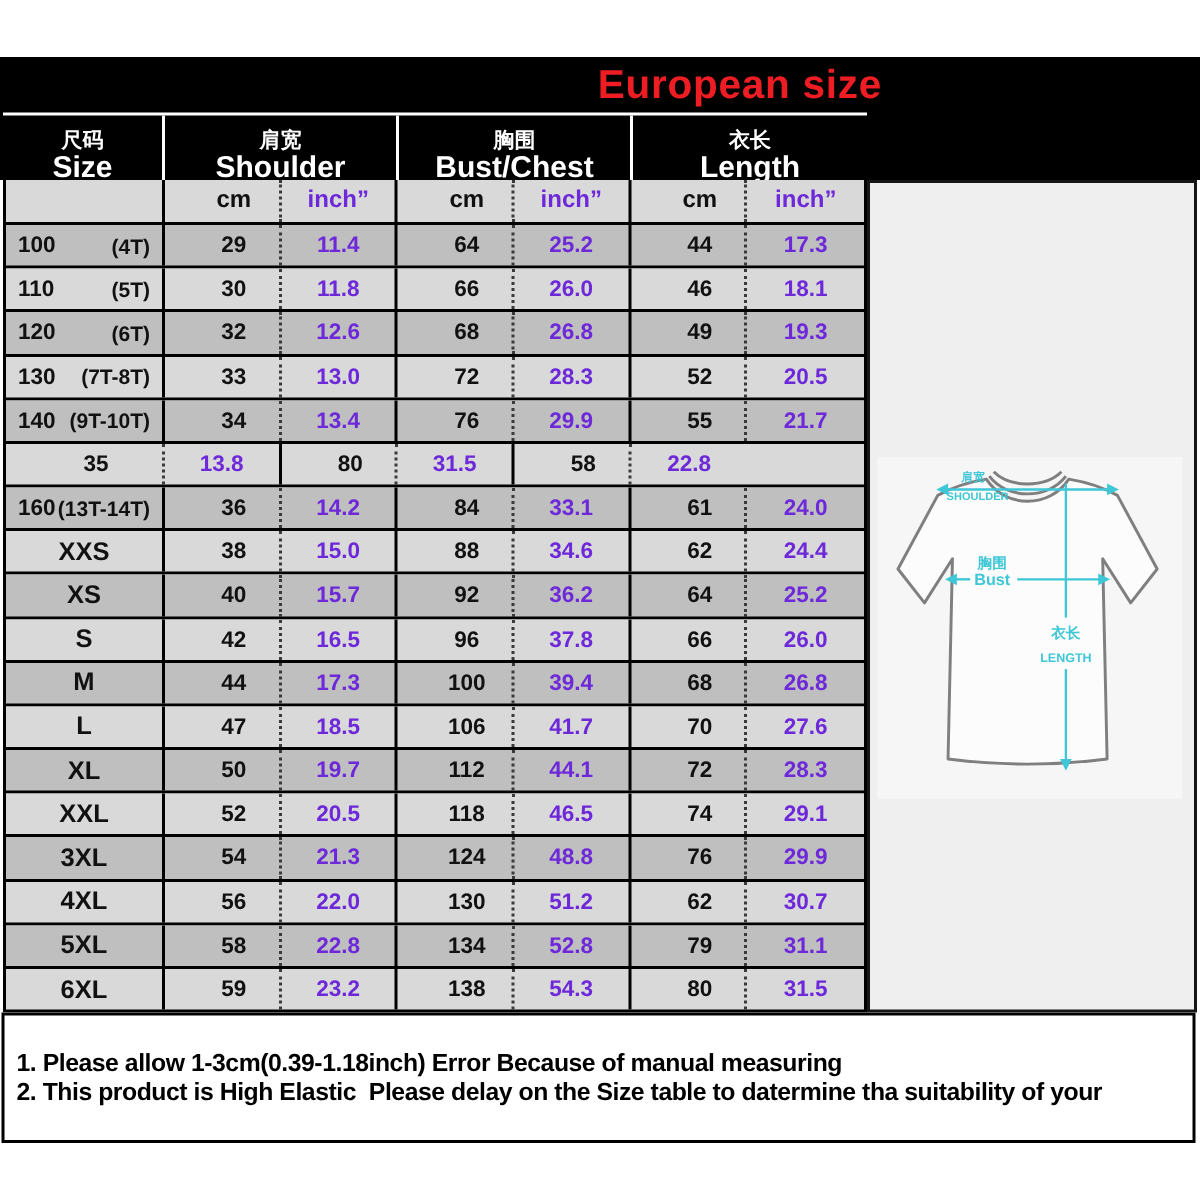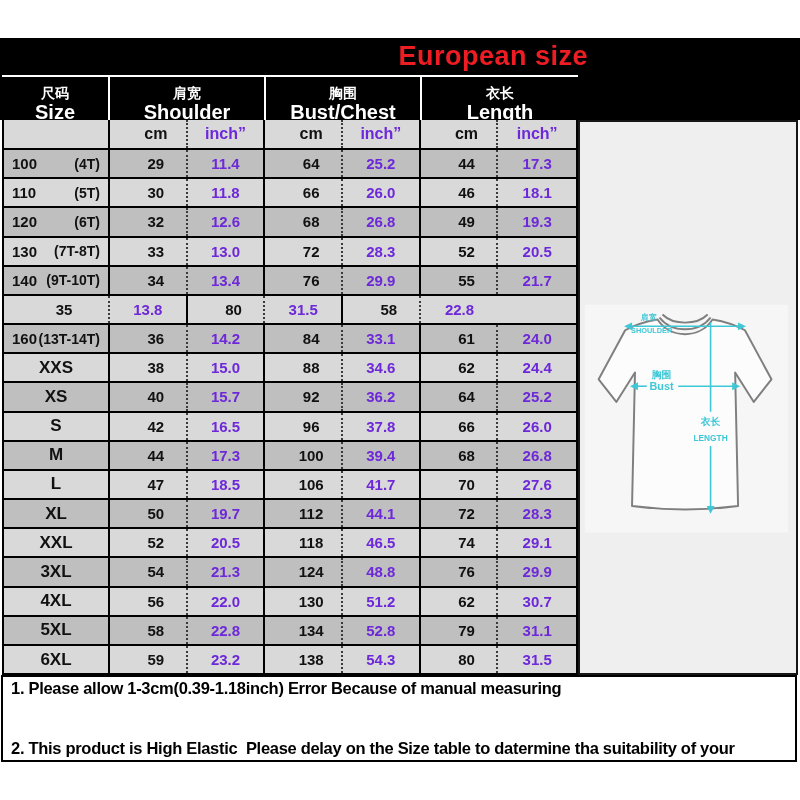--- a/index.html
+++ b/index.html
@@ -42,21 +42,21 @@
   .sizecell .tag{font-size:14px;}
 
   
   .panel{position:absolute;left:578px;top:120px;width:220px;height:555px;
          background:#efefef;border:2px solid #161616;box-sizing:border-box;}
   .panel svg{position:absolute;left:0;top:0;width:100%;height:100%;}
 
   
   .notes{position:absolute;left:1px;top:675px;width:796px;height:87px;
          background:#fff;border:2px solid #000;box-sizing:border-box;
-         padding:2px 8px;display:flex;flex-direction:column;justify-content:space-between;}
+         padding:2px 8px;display:flex;flex-direction:column;justify-content:center;}
   .note{font-size:16.5px;font-weight:bold;color:#000;letter-spacing:-.3px;white-space:pre;}
 </style>
 </head>
 <body>
 
 <div id="page">
 
   <div class="band">
     <div class="band-title">European size</div>
     <div class="band-rule"></div>

